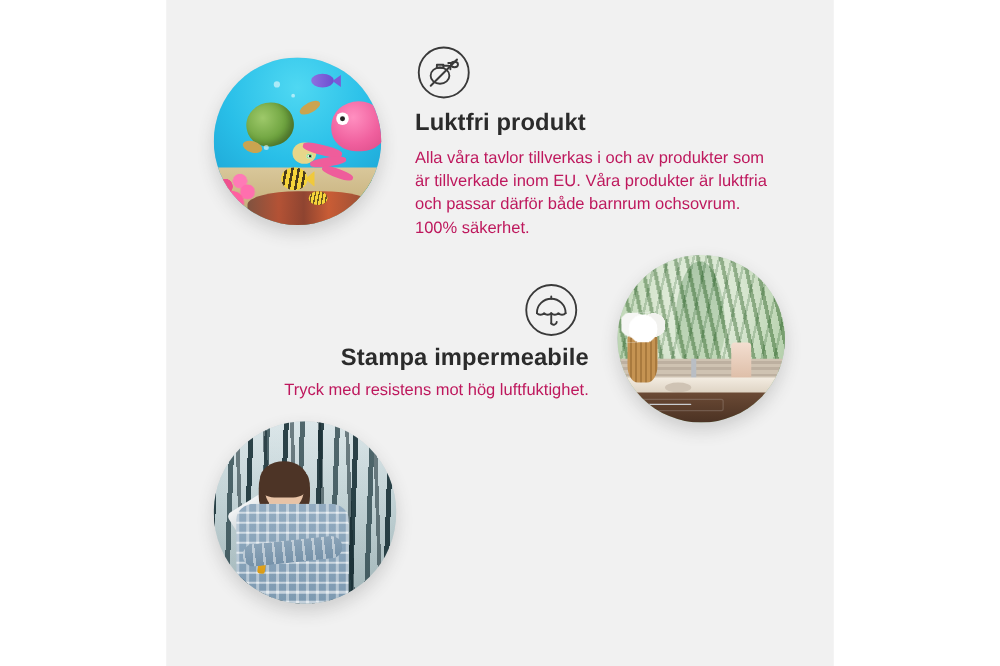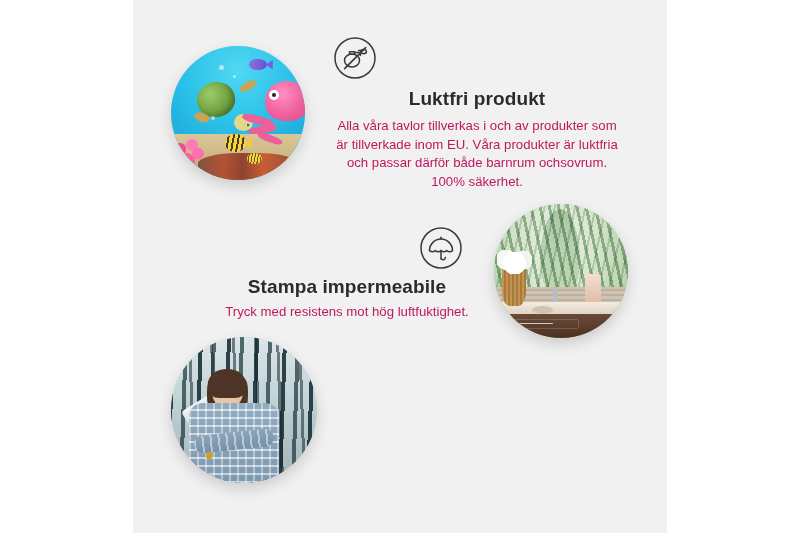--- a/index.html
+++ b/index.html
@@ -227,37 +227,37 @@
     position:absolute;left:22%;top:44%;width:22%;height:4%;
     background:#c8ced2;transform:rotate(-32deg);
   }
   #photo-forest .tool{
     position:absolute;left:20%;top:60%;width:7%;height:18%;
     background:linear-gradient(180deg,#f0b429,#d99a15);border-radius:2px;
     transform:rotate(8deg);
   }
 
   
-  .feature{position:absolute;text-align:center;}
+  .feature{position:absolute;}
   .icon-wrap{width:44px;height:44px;}
   .icon-wrap svg{display:block;width:44px;height:44px;}
 
   .f-title{
     font-size:19px;font-weight:700;color:#2b2b2b;
     letter-spacing:.1px;margin:0;line-height:1.2;
   }
   .f-body{
     font-size:13.2px;color:#be185d;line-height:1.42;margin:0;
   }
 
   #feature-odourless{left:332px;top:36px;width:290px;}
   #feature-odourless .icon-wrap{margin:0 0 8px 1px;}
   #feature-odourless .f-title{margin-bottom:6px;}
 
-  #feature-waterproof{left:223px;top:226px;width:248px;text-align:center;}
+  #feature-waterproof{left:223px;top:226px;width:248px;text-align:right;}
   #feature-waterproof .icon-wrap{margin:0 0 6px auto;margin-right:8px;}
   #feature-waterproof .f-title{margin-bottom:4px;}
 
   #feature-easy{left:330px;top:400px;width:240px;}
   #feature-easy .icon-wrap{margin:0 0 7px 1px;}
   #feature-easy .f-title{margin-bottom:4px;}
 </style>
 </head>
 <body>
 

